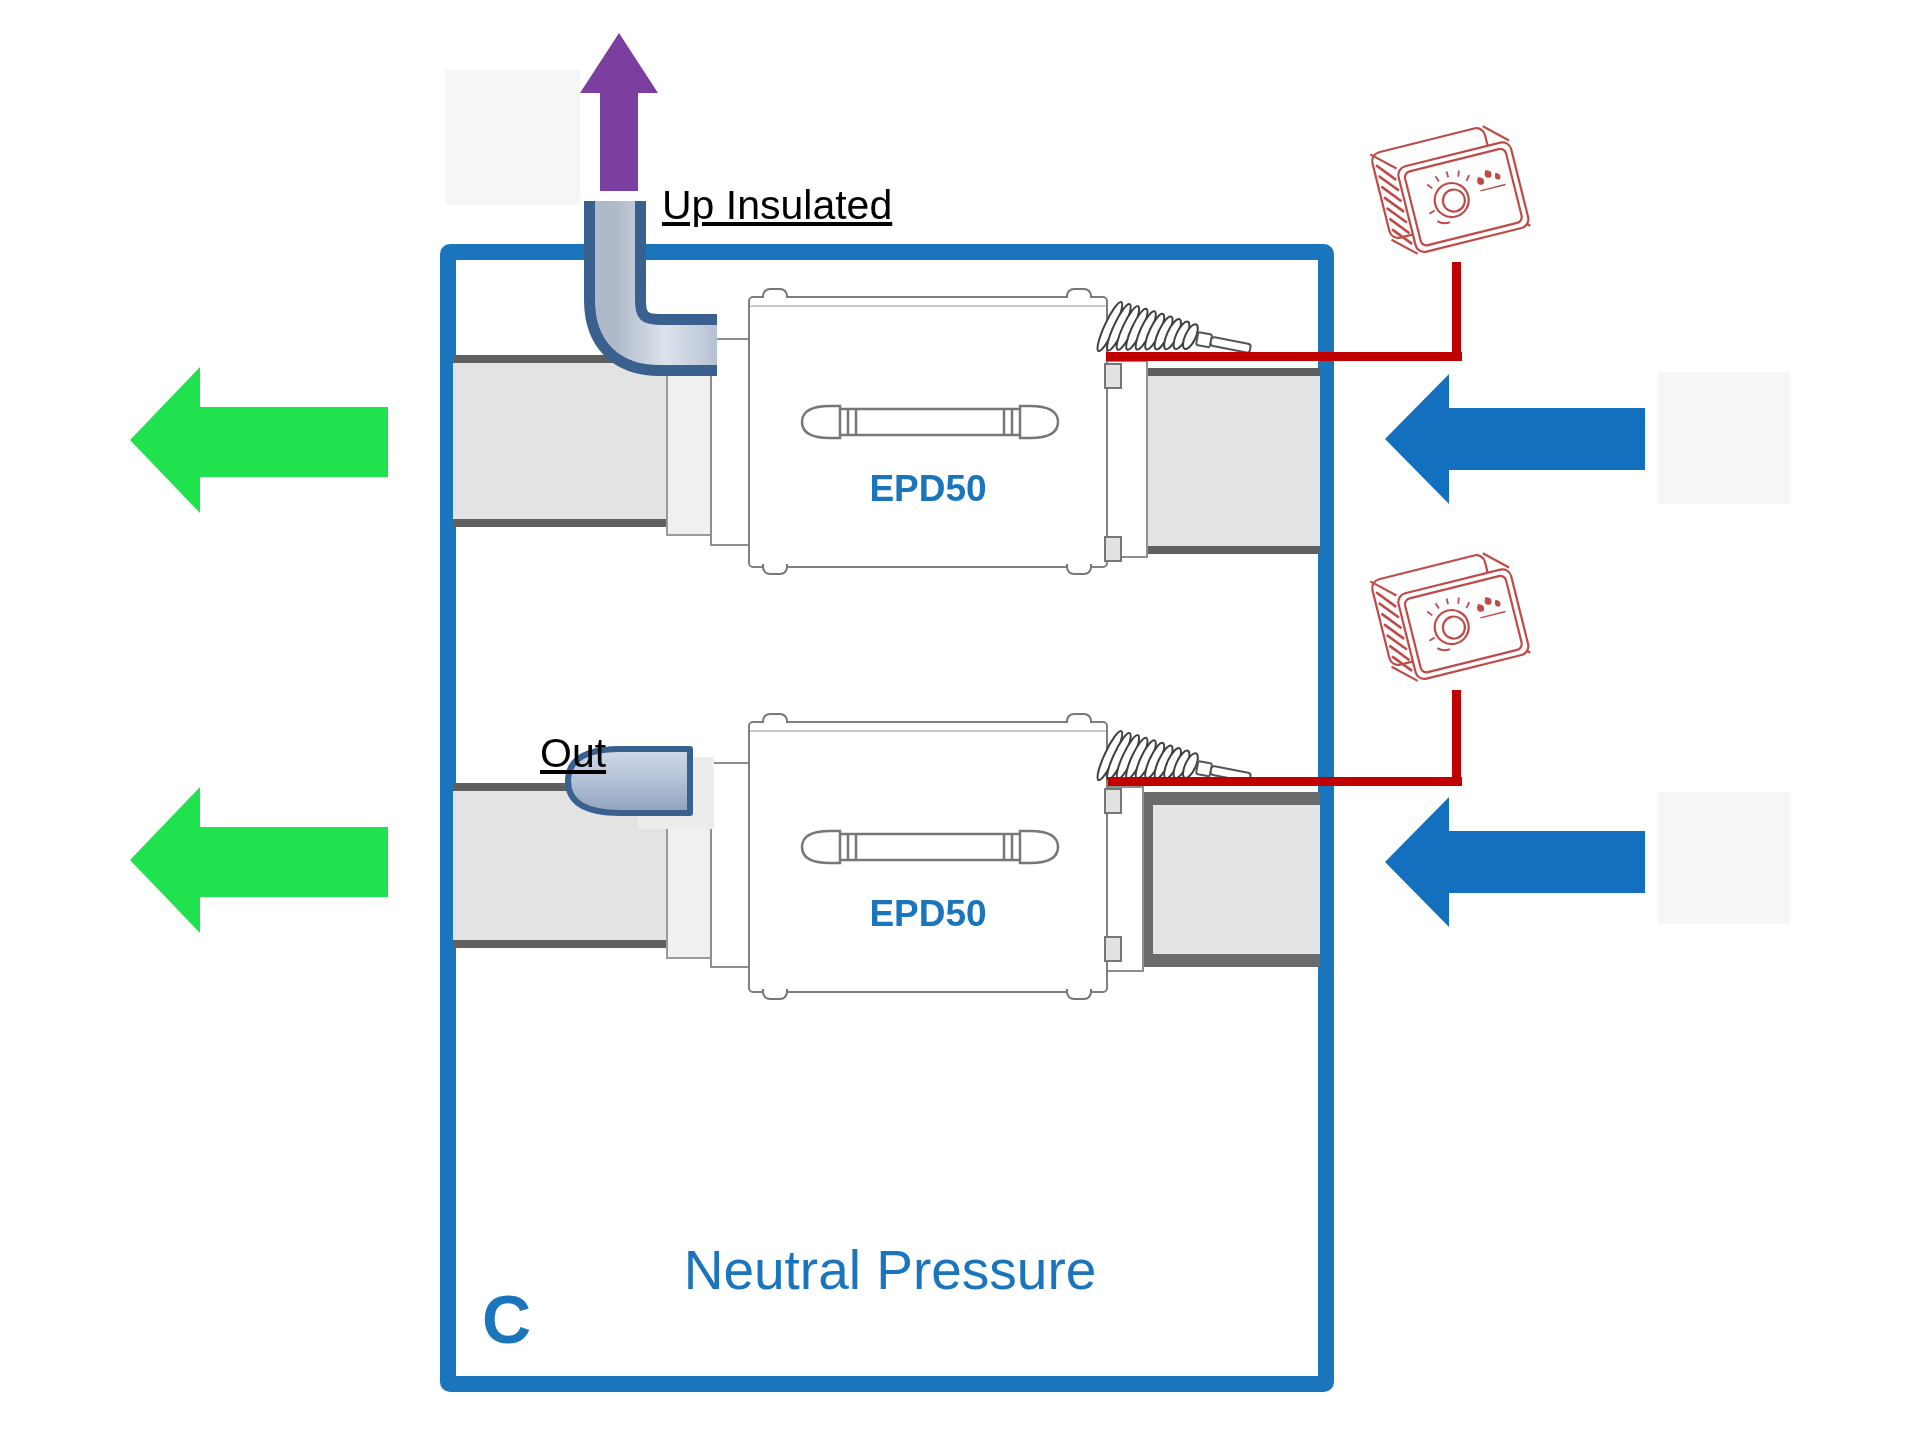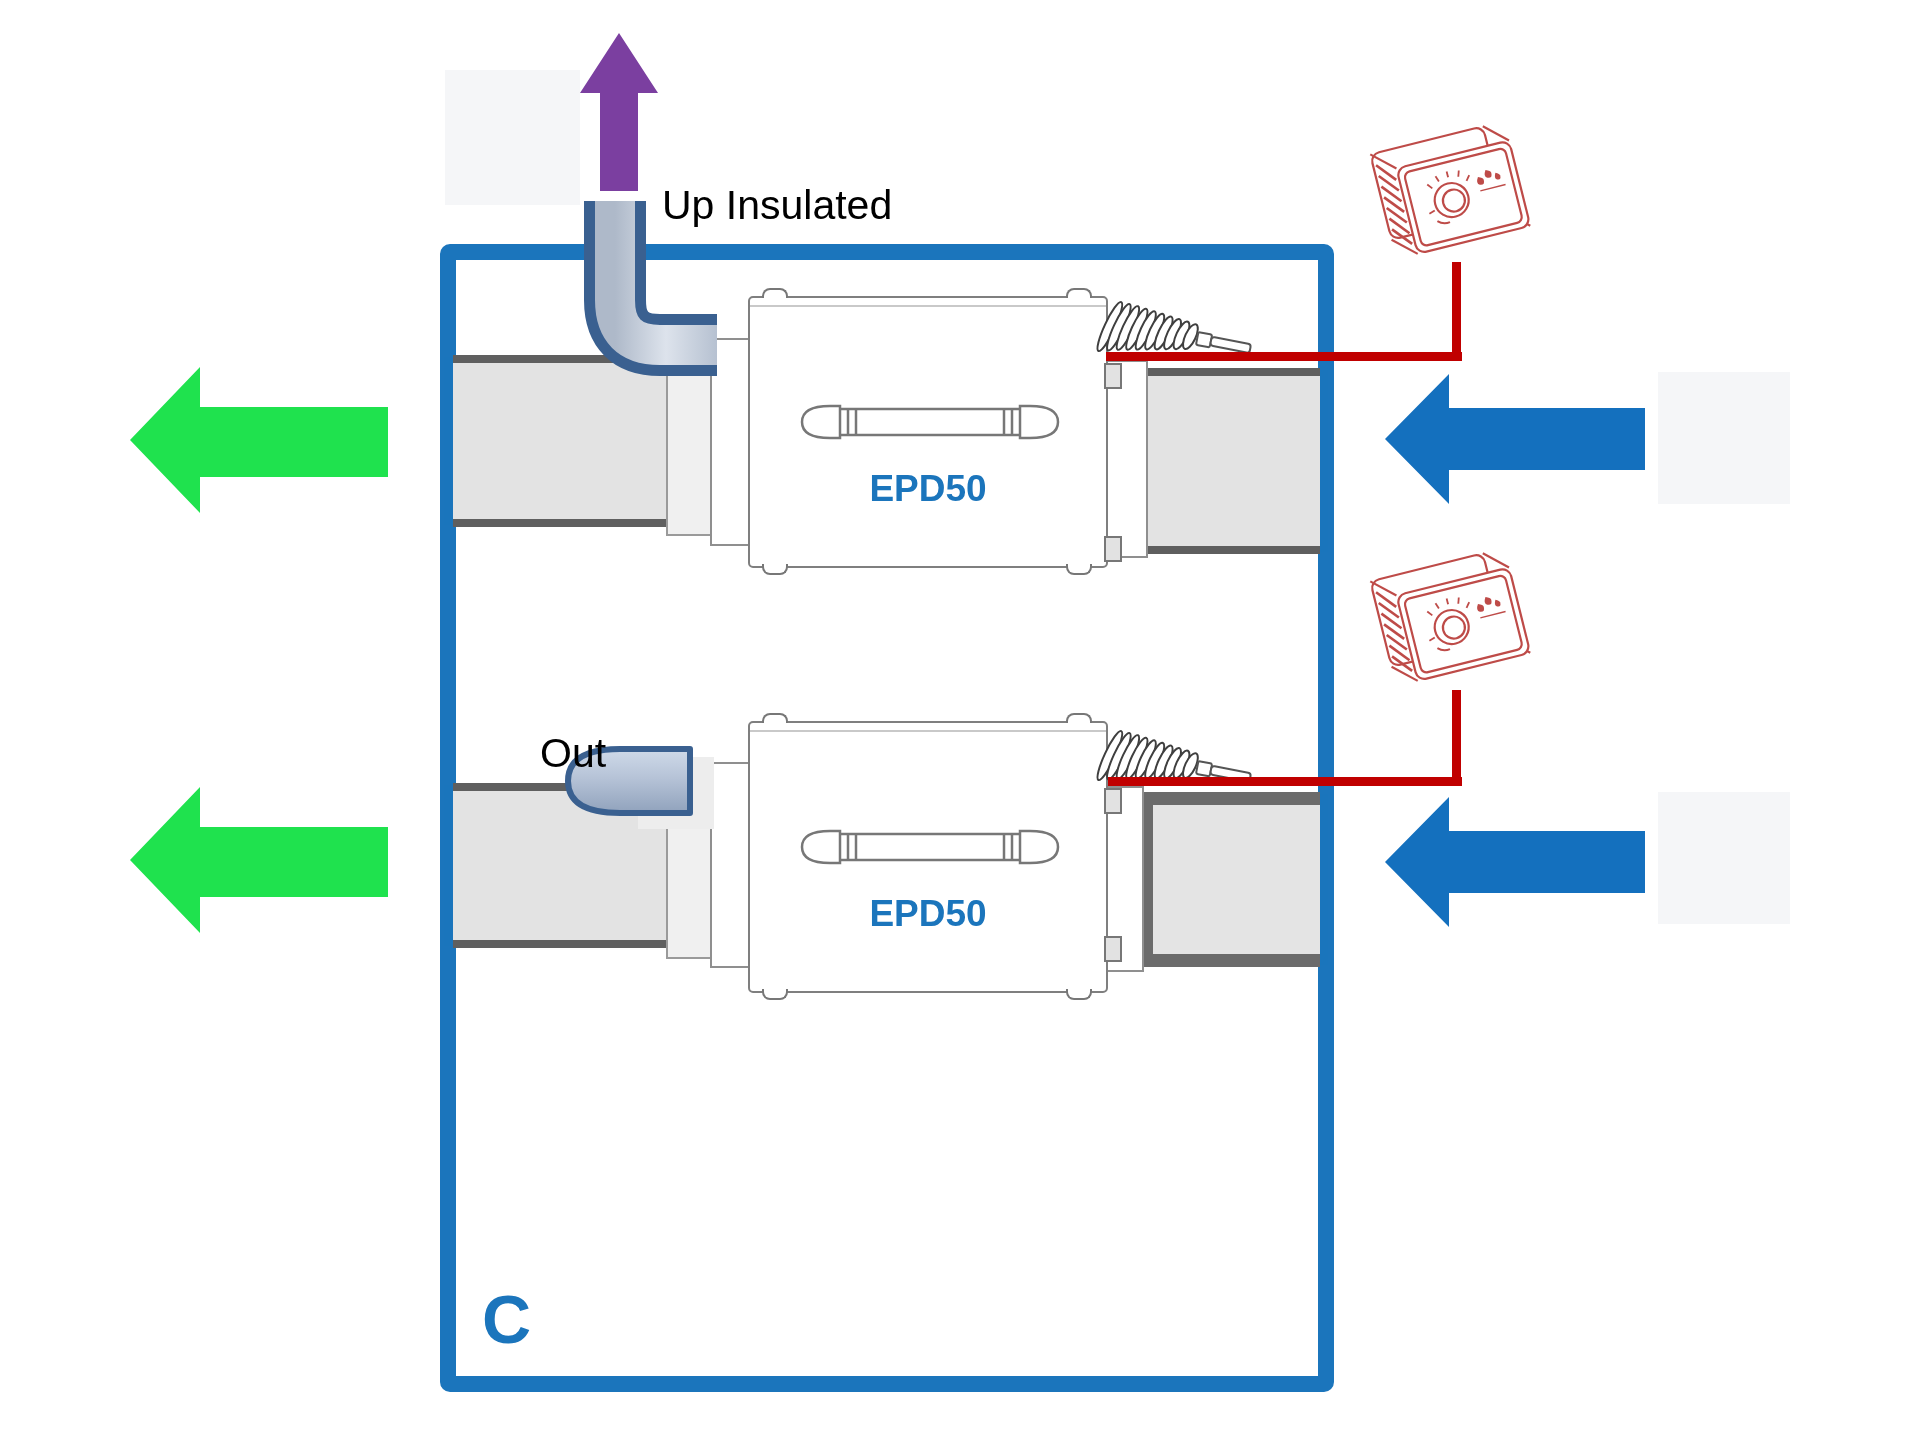--- a/index.html
+++ b/index.html
@@ -30,21 +30,21 @@
   .tab{width:22px;height:8px;background:#fff;border:2px solid #777;border-bottom:none;
        border-radius:8px 8px 0 0;z-index:5;}
   .foot{width:22px;height:9px;background:#fff;border:2px solid #777;border-top:none;
        border-radius:0 0 8px 8px;z-index:5;}
   .unit-label{width:360px;text-align:center;font-size:37px;font-weight:bold;color:#1B75BC;z-index:6;}
 
   
   .wire{background:#C00000;z-index:8;}
 
   
-  .lbl{color:#000;font-size:41px;z-index:10;white-space:nowrap;}
+  .lbl{color:#000;font-size:41px;z-index:10;white-space:nowrap;text-decoration:underline;}
   .title{left:460px;top:1150px;width:860px;text-align:center;font-size:57px;color:#111;z-index:10;}
   .subtitle{left:460px;top:1238px;width:860px;text-align:center;font-size:55px;color:#1B75BC;z-index:10;}
   .corner{left:482px;top:1280px;font-size:68px;font-weight:bold;color:#1B75BC;z-index:10;}
 
   .z2{z-index:2}.z6{z-index:6}.z7{z-index:7}.z9{z-index:9}
   svg{display:block;overflow:visible;}
 </style>
 </head>
 <body>
 
@@ -238,15 +238,16 @@
       </svg>
   </div>
   <div class="abs" style="left:1658px;top:792px;width:132px;height:132px;background:#F5F6F8;z-index:2;">
     <svg width="132" height="132" viewBox="0 0 100 100" style="color:#2B5597;">
         <use href="#drops-sym"></use>
       </svg>
   </div>
 
   <div class="abs lbl" style="left:662px;top:182px;">Up Insulated</div>
   <div class="abs lbl" style="left:540px;top:730px;">Out</div>
+  <div class="abs subtitle">Neutral Pressure</div>
   <div class="abs corner">C</div>
 
 </div>
 
 </body></html>

